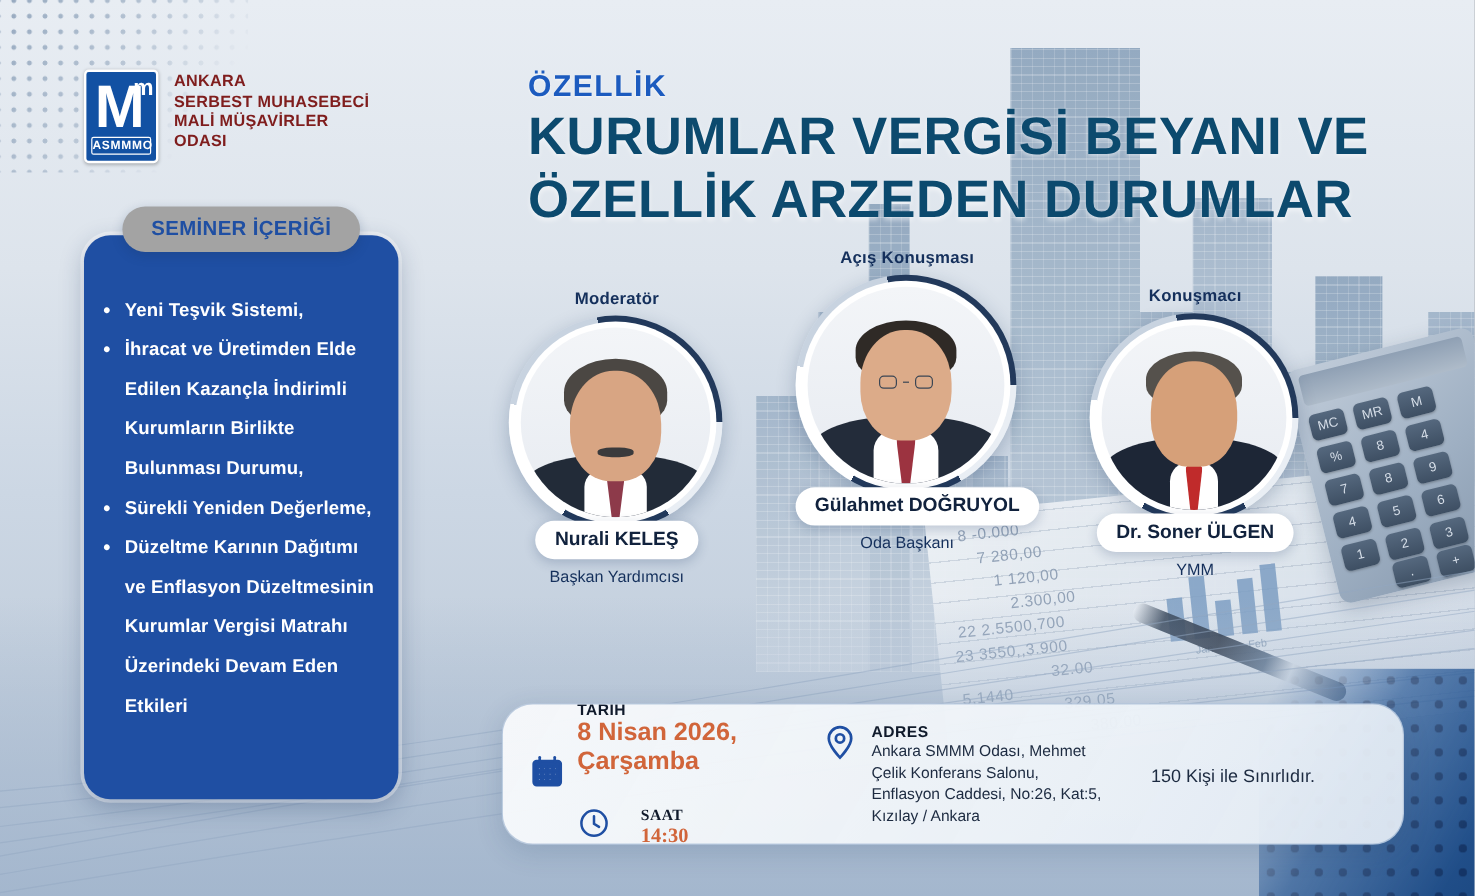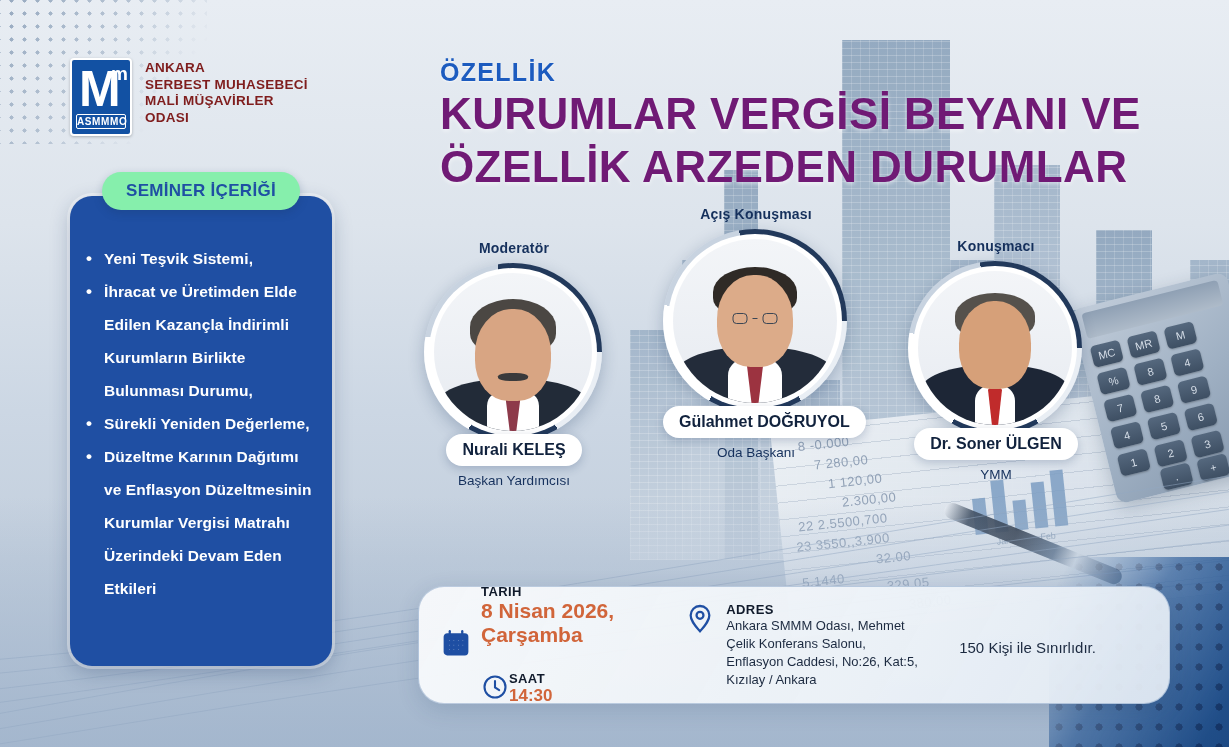--- a/index.html
+++ b/index.html
@@ -124,41 +124,41 @@
 
   
   .content-panel{
     position:absolute; left:70px; top:196px; width:262px; height:470px;
     background:#1f4fa3; border-radius:22px;
     box-shadow:0 6px 20px rgba(20,45,90,.28), 0 0 0 3px rgba(255,255,255,.5);
     padding:46px 18px 20px 14px;
   }
   .panel-badge{
     position:absolute; left:50%; top:-24px; transform:translateX(-50%);
-    background:#86efac; border-radius:24px; padding:9px 24px;
+    background:#a3a3a3; border-radius:24px; padding:9px 24px;
     box-shadow:0 3px 9px rgba(25,50,95,.25);
     color:#1f4fa3; font-size:17px; font-weight:700; white-space:nowrap; letter-spacing:.3px;
   }
   .panel-list{ list-style:none; }
   .panel-list li{
     position:relative; color:#fff; font-size:15.5px; font-weight:700;
     line-height:33px; padding-left:20px; margin-bottom:0px; letter-spacing:.1px;
   }
   .panel-list li::before{
     content:"•"; position:absolute; left:2px; top:0; font-size:17px; color:#fff;
   }
 
   
   .title-block{ position:absolute; left:440px; top:58px; width:670px; }
   .kicker{
     color:#1c5bbf; font-size:25px; font-weight:700; letter-spacing:1.3px;
     text-shadow:0 1px 2px rgba(255,255,255,.7);
   }
   .title-main{
-    color:#701a75; font-size:44px; font-weight:700; line-height:52px;
+    color:#0c4a6e; font-size:44px; font-weight:700; line-height:52px;
     letter-spacing:.4px; text-shadow:0 2px 4px rgba(255,255,255,.55);
     margin-top:1px; white-space:nowrap;
   }
 
   
   .speaker{ position:absolute; text-align:center; }
   .sp-role{
     color:#15305c; font-size:14px; font-weight:700; margin-bottom:7px; letter-spacing:.2px;
   }
   .ring{
@@ -404,21 +404,21 @@
               <rect x="16.4" y="12.6" width="2.2" height="2.2"></rect>
             <rect x="5.6" y="16.2" width="2.2" height="2.2"></rect>
               <rect x="9.2" y="16.2" width="2.2" height="2.2"></rect>
             <rect x="12.8" y="16.2" width="2.2" height="2.2"></rect>
           </g>
         </svg>
       </span>
       <div>
         <div class="lbl">TARİH</div>
         <div class="val-orange">8 Nisan 2026, Çarşamba</div>
-        <div style="display:flex; align-items:center; gap:0; margin-top:24px;">
+        <div style="display:flex; align-items:center; gap:25px; margin-top:24px;font-family:Liberation Serif, serif;">
           <span class="ic">
             <svg width="28" height="28" viewBox="0 0 24 24" fill="none" stroke="#1f4fa3" stroke-width="1.8">
               <circle cx="12" cy="12" r="9"></circle>
               <path d="M12 7v5.4l3.6 2.2" stroke-linecap="round"></path>
             </svg>
           </span>
           <div>
             <div class="lbl">SAAT</div>
             <div class="val-time">14:30</div>
           </div>

